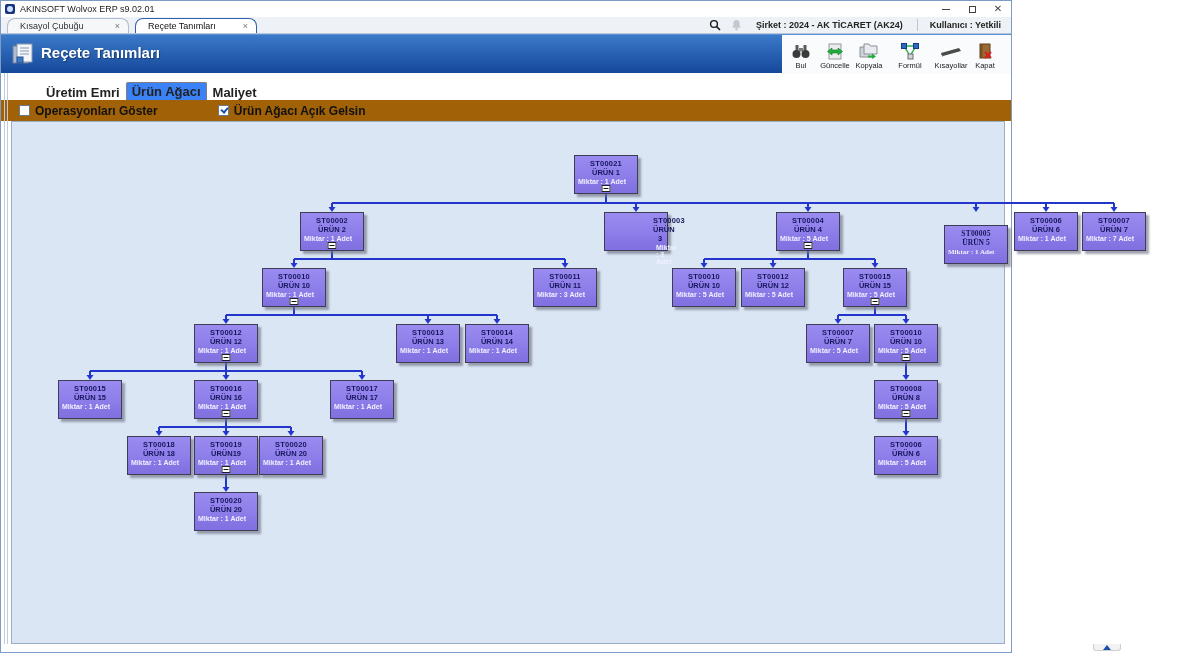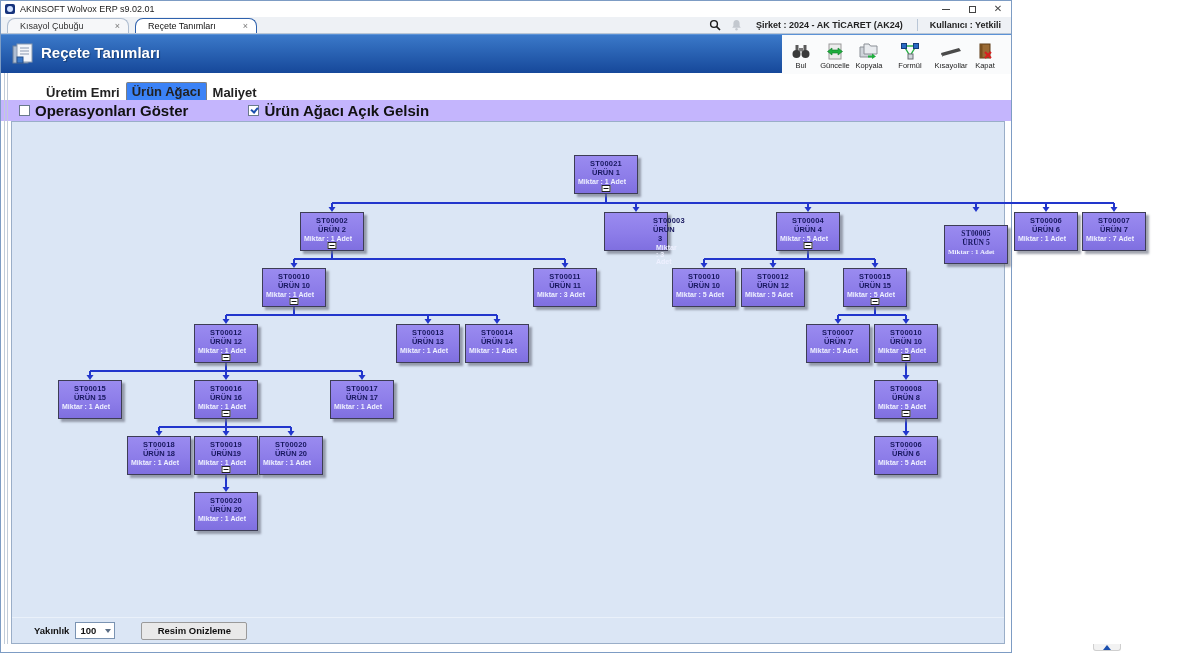--- a/index.html
+++ b/index.html
@@ -62,22 +62,22 @@
     border-radius:1px; }
 
   
   .pagetabs { position:absolute; left:4px; top:86px; right:0; height:13px; background:#fff;
     display:flex; align-items:flex-end; font-size:13px; font-weight:bold; color:#222;margin-left:36px; }
   .ptab { padding:1px 5px 0 5px; margin-right:1px; }
   .ptab.active { border:1px solid #808080; border-bottom:1px solid #fff; background:#3b82f6;
     border-radius:2px 2px 0 0; position:relative; top:1px; padding-bottom:1px; }
 
   
-  .optrow { position:absolute; left:0; top:99px; right:0; height:21px; background:#c4b5fd;
-    display:flex; align-items:center; font-size:15px; font-weight:bold; color:#111; }
+  .optrow { position:absolute; left:0; top:99px; right:0; height:21px; background:#a16207;
+    display:flex; align-items:center; font-size:12px; font-weight:bold; color:#111; }
   .opt { display:flex; align-items:center; margin-left:18px; }
   .opt + .opt { margin-left:60px; }
   .cbx { width:11px; height:11px; border:1px solid #6a7population; border:1px solid #6a7a8c; background:#fff;
     margin-right:5px; position:relative; }
   .cbx.checked::after { content:""; position:absolute; left:2px; top:1px; width:5px; height:3px;
     border-left:2px solid #1b4fae; border-bottom:2px solid #1b4fae; transform:rotate(-50deg); }
 
   
   .gutter { position:absolute; left:3px; top:72px; bottom:8px; width:4px;
     border-left:1px solid #c2ccd8; border-right:1px solid #c2ccd8; }
@@ -479,28 +479,20 @@
             <div class="tn-name">ÜRÜN 6</div>
             <div class="tn-qty">Miktar : 5 Adet</div>
           </div>
           <div class="tnode" style="left: 192px; top: 490px;">
             <div class="tn-code">ST00020</div>
             <div class="tn-name">ÜRÜN 20</div>
             <div class="tn-qty">Miktar : 1 Adet</div>
           </div>
         </div>
     </div>
-    <div class="cfooter">
-      <span class="zoom-label">Yakınlık</span>
-      <span class="combo">
-        <span class="cv">100</span>
-        <span class="chev"></span>
-      </span>
-      <button class="preview-btn">Resim Onizleme</button>
-    </div>
   </div>
 
   <div class="bstrip">
     <span class="notch">
       <span class="up"></span>
     </span>
   </div>
 
 </div>
 

